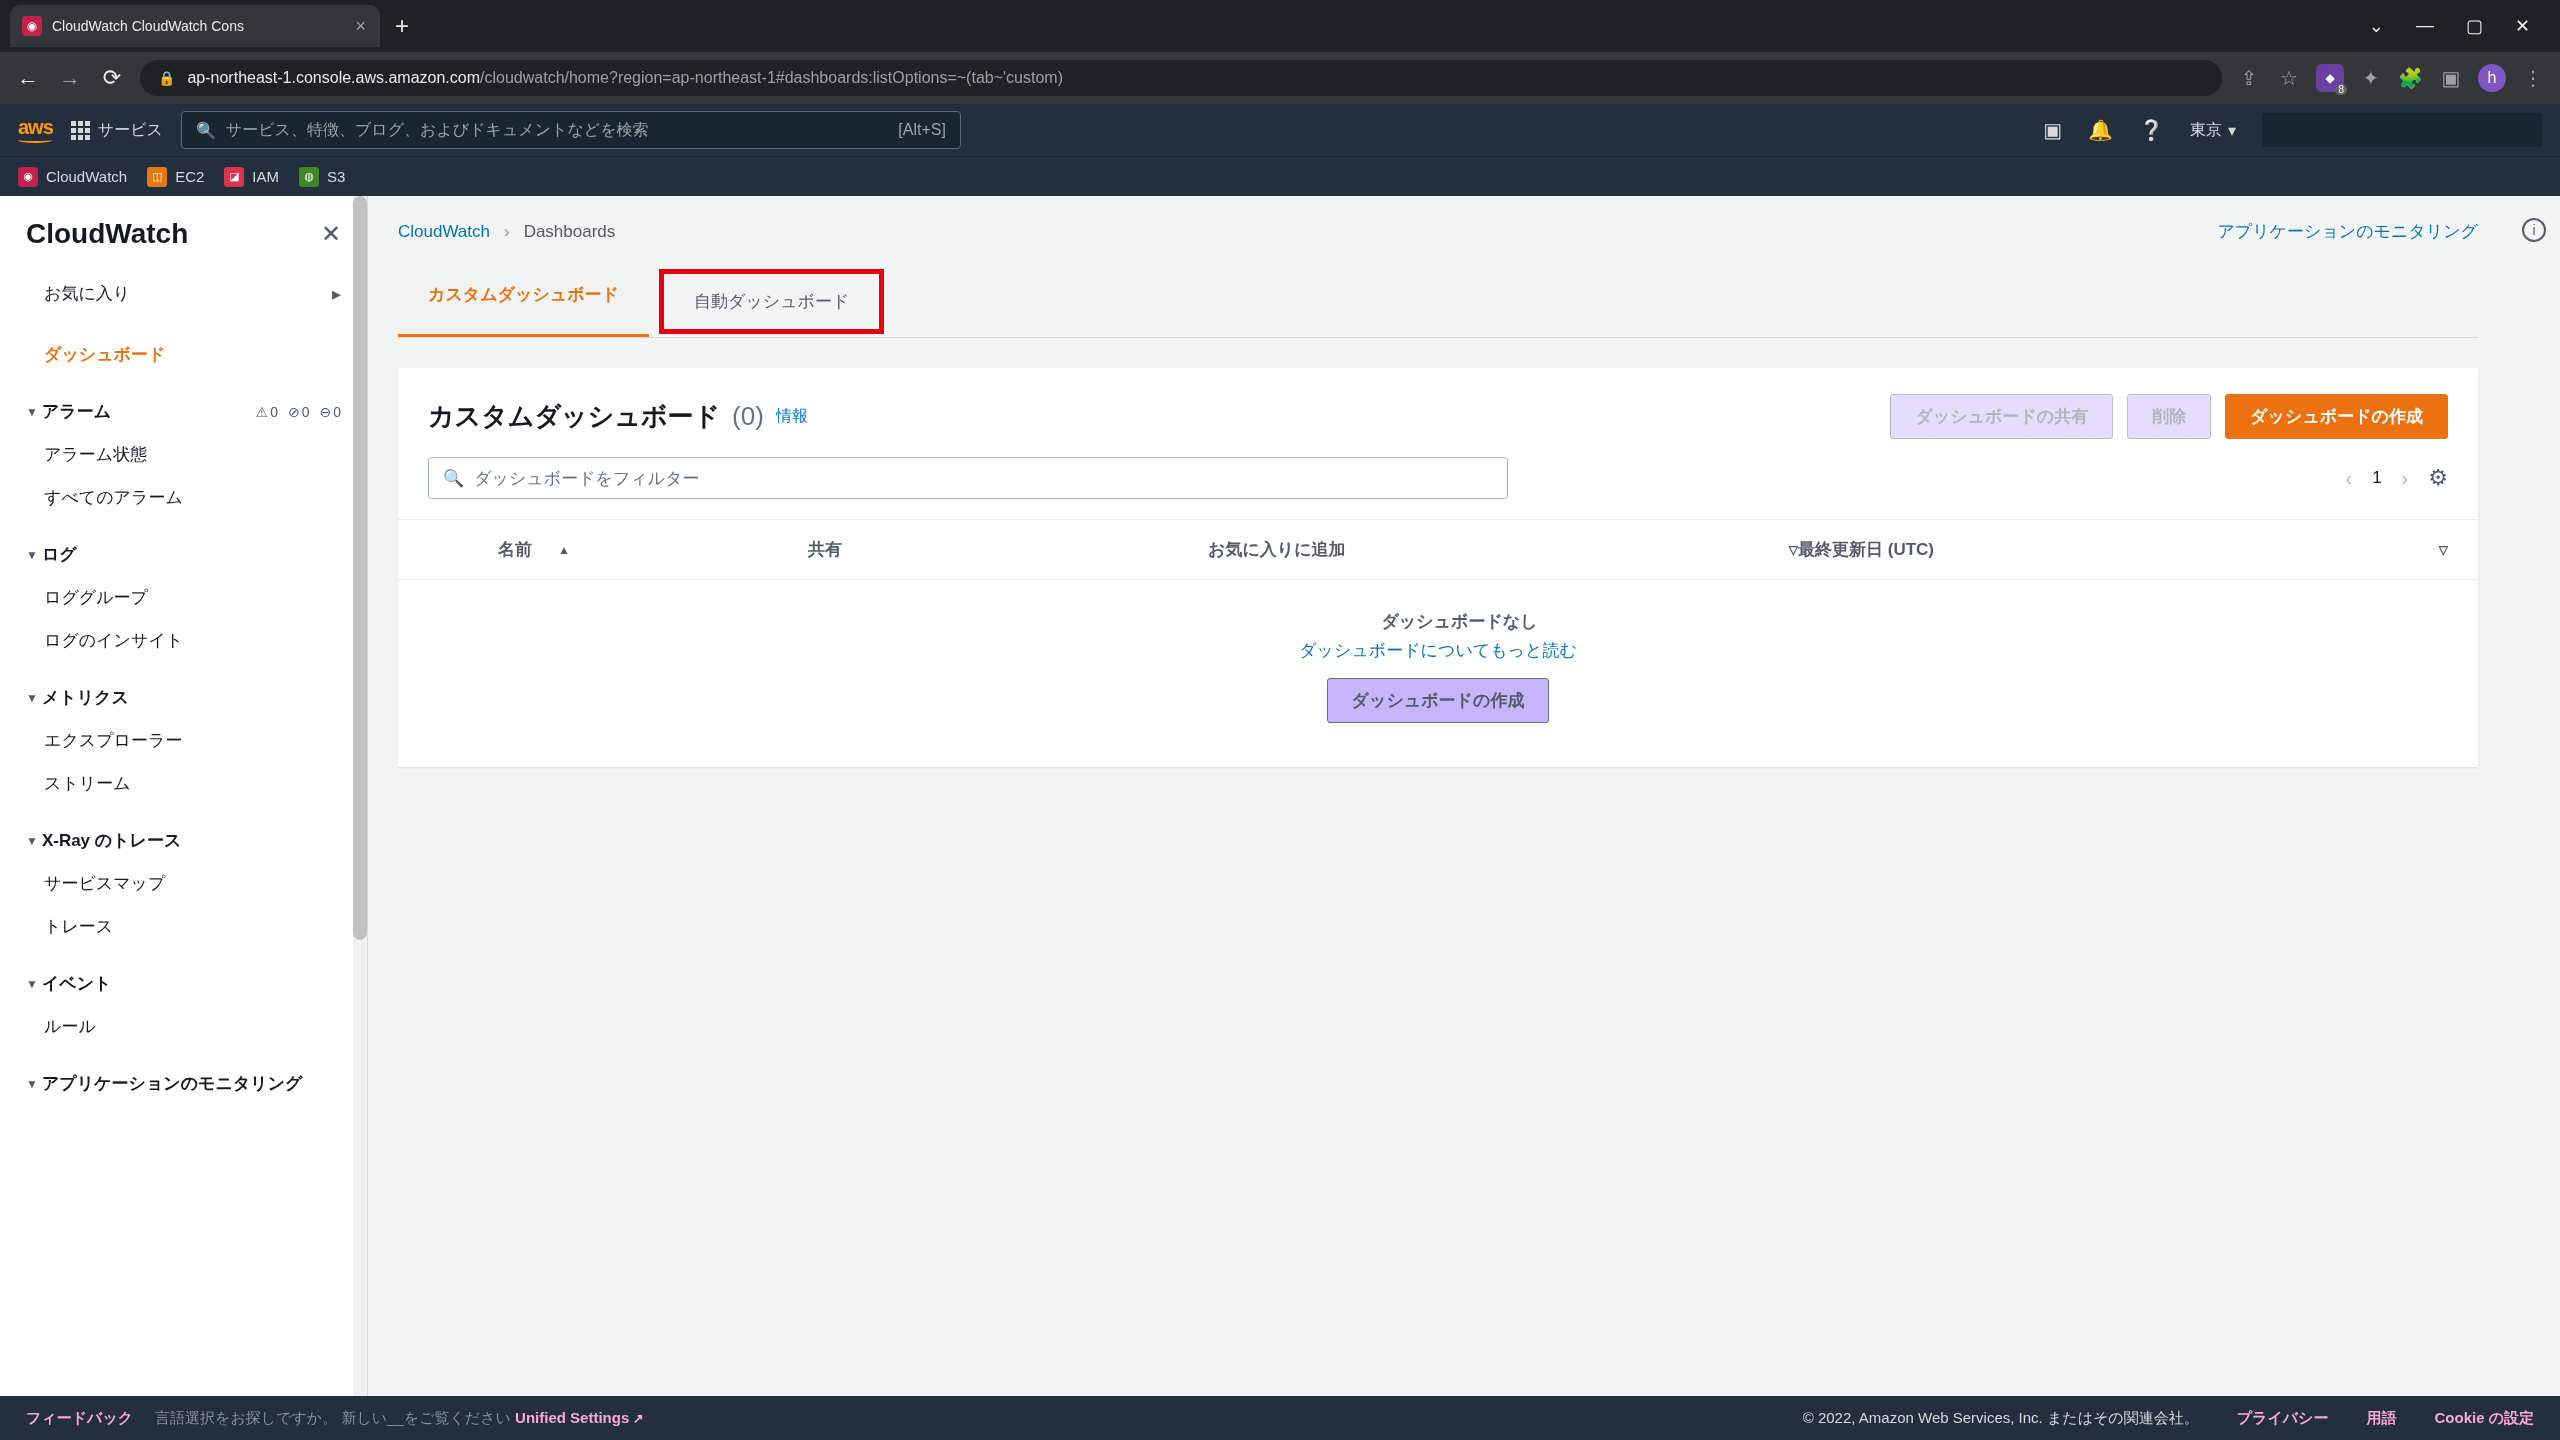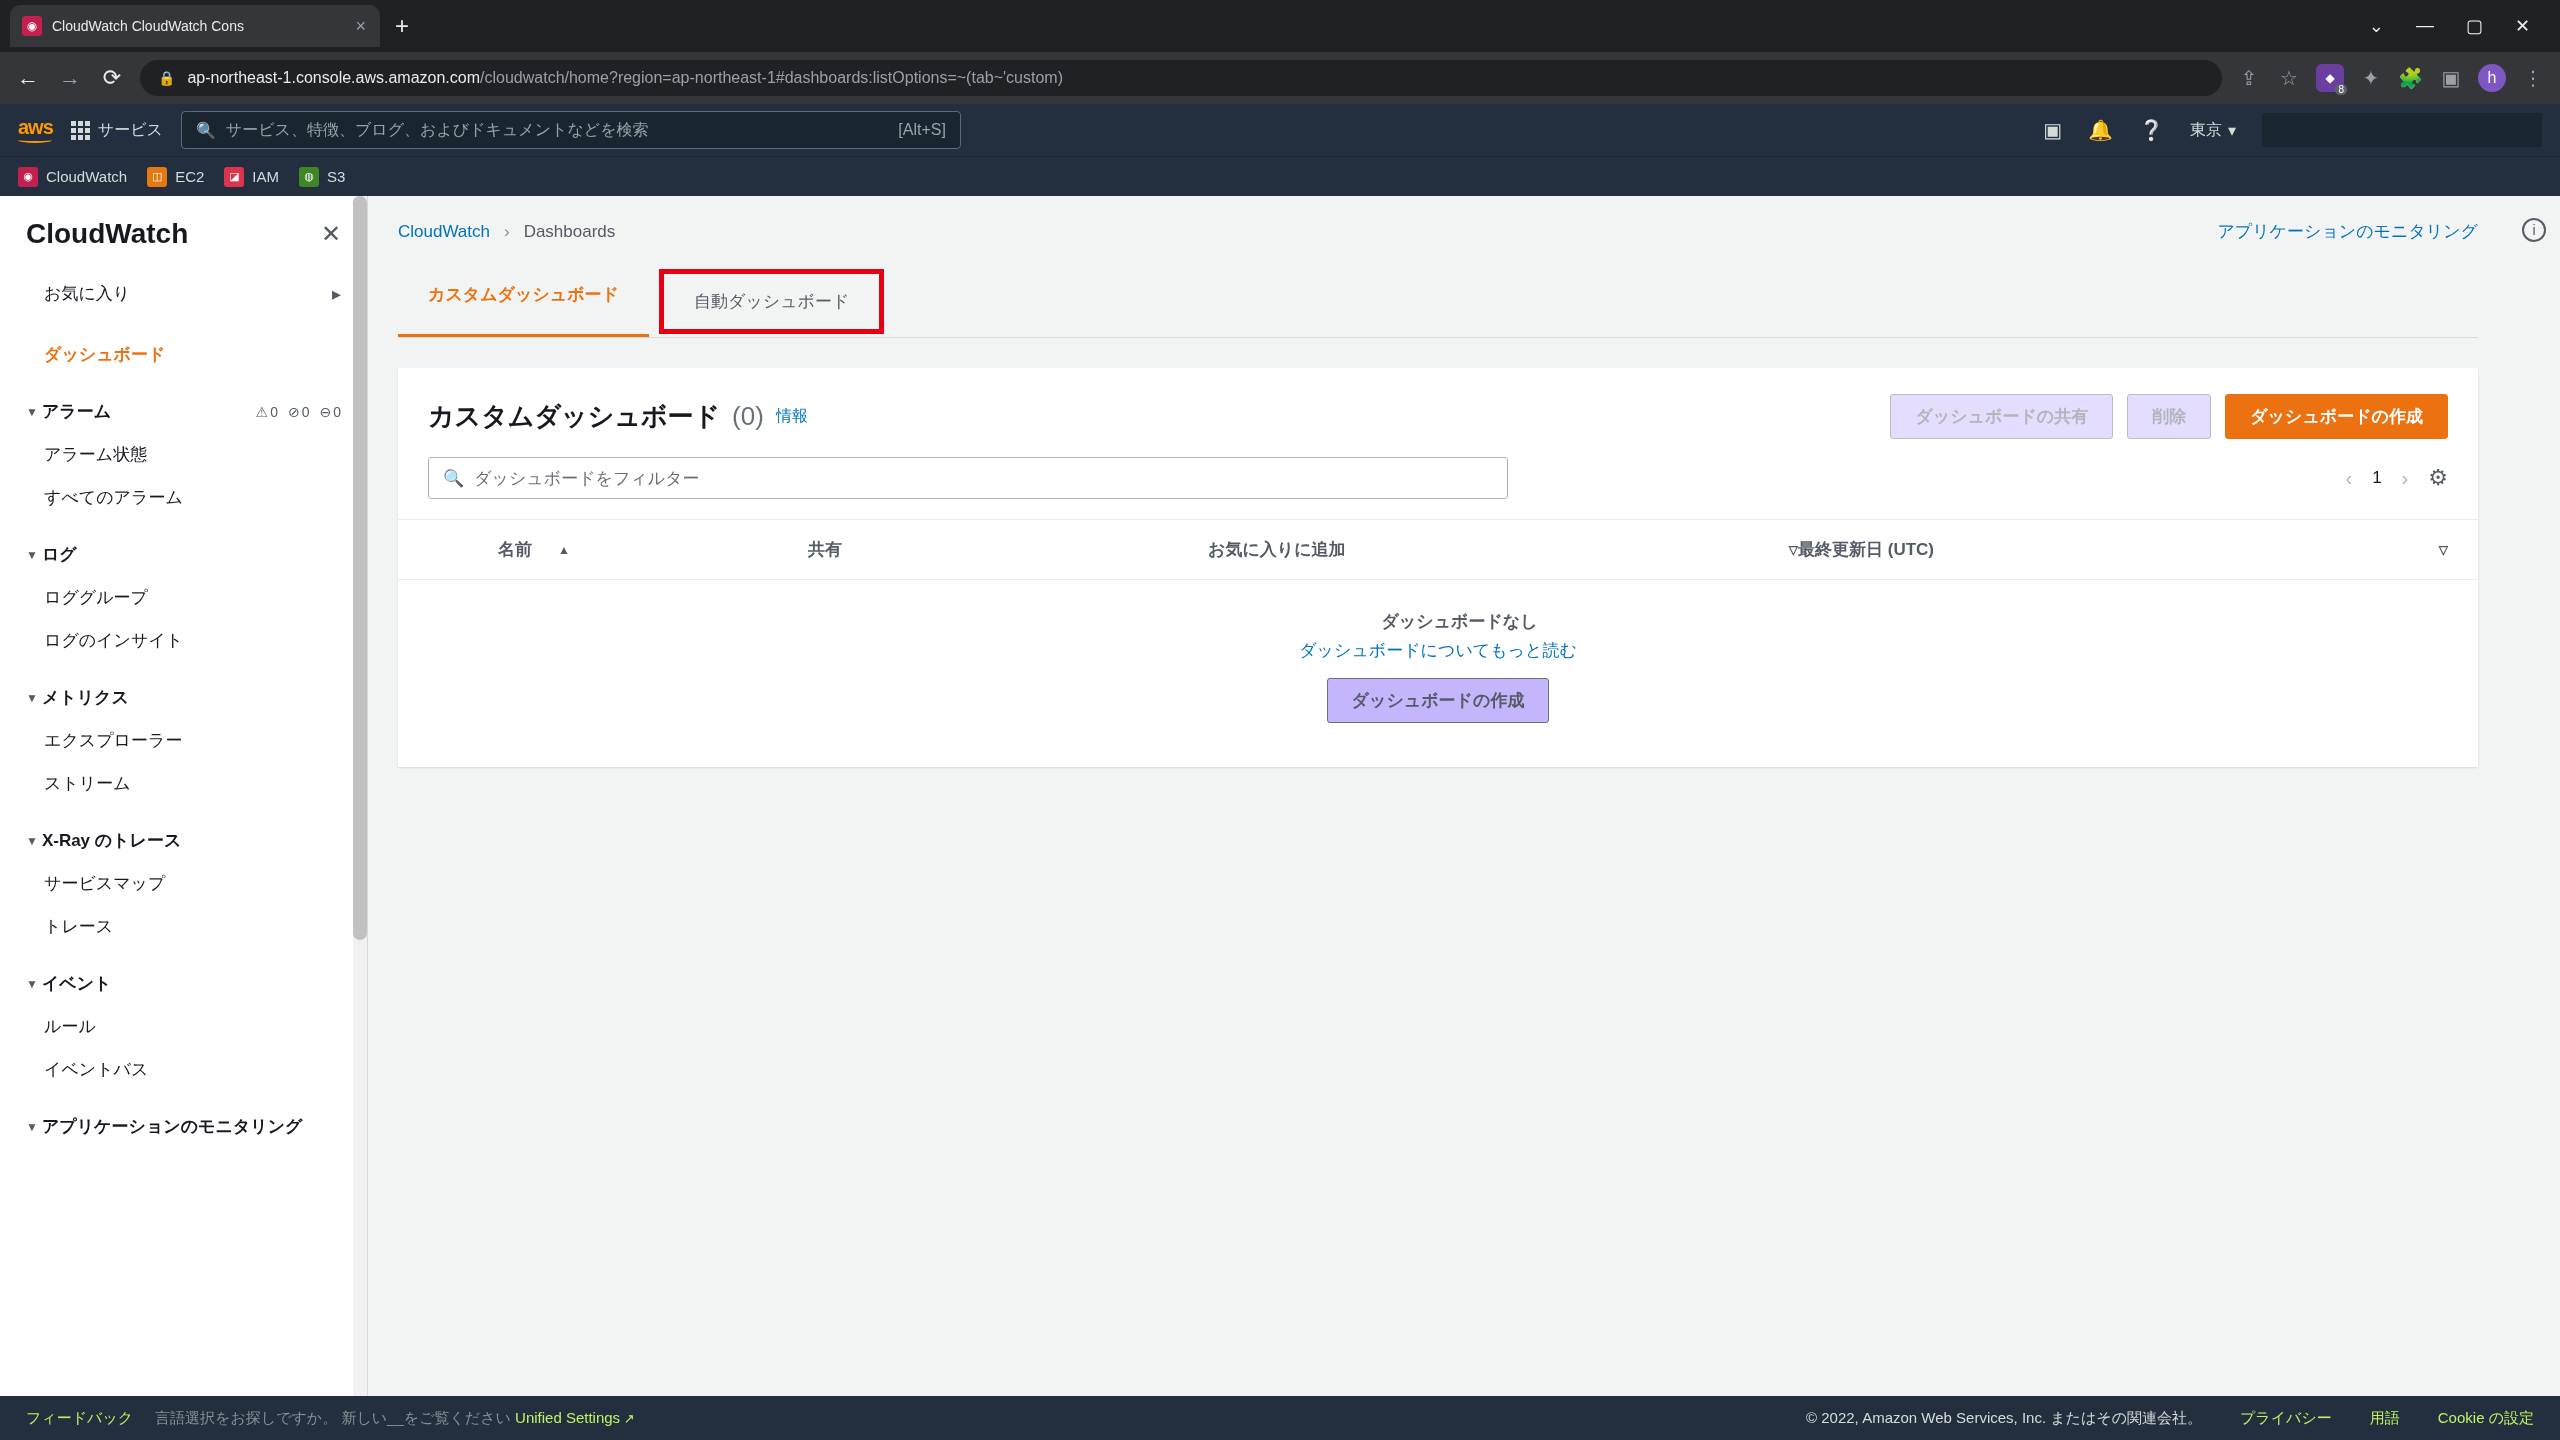--- a/index.html
+++ b/index.html
@@ -112,21 +112,21 @@
 .empty-state { text-align: center; padding: 30px 0 44px; border-top: 1px solid #eaeded; }
 .empty-state .title { font-size: 17px; color: #545b64; margin-bottom: 6px; font-weight: bold; padding-left: 43px; }
 .empty-state .desc { font-size: 17px; color: #687078; margin-bottom: 8px; }
 .empty-state .link { color: #0073bb; font-size: 17px; display: block; margin-bottom: 16px; }
 .empty-state .btn { display: inline-block; }
 
 
 .footer { height: 44px; background: #232f3e; display: flex; align-items: center; padding: 0 26px; color: #d5dbdb; font-size: 15px; gap: 22px; }
 .footer .right { margin-left: auto; display: flex; gap: 38px; }
 .footer .muted { color: #879196; }
-.footer a { color: #bef264; }
+.footer a { color: #f9a8d4; font-weight: bold; }
 .ext-link::after { content: " ↗"; font-size: 13px; }
 </style>
 </head>
 <body>
 
 <div class="browser-chrome">
   <div class="tab-bar">
     <div class="tab">
       <span class="favicon">◉</span>
       <span class="tab-title">CloudWatch CloudWatch Cons</span>
@@ -256,21 +256,20 @@
           <span>X-Ray のトレース</span>
         </div>
       <div class="nav-item">サービスマップ</div>
       <div class="nav-item">トレース</div>
 
       <div class="nav-item group">
           <span class="caret">▼</span>
           <span>イベント</span>
         </div>
       <div class="nav-item">ルール</div>
-      <div class="nav-item">イベントバス</div>
 
       <div class="nav-item group">
           <span class="caret">▼</span>
           <span>アプリケーションのモニタリング</span>
         </div>
     </div>
     <div class="sb-scroll">
         <div class="thumb"></div>
       </div>
   </div>

